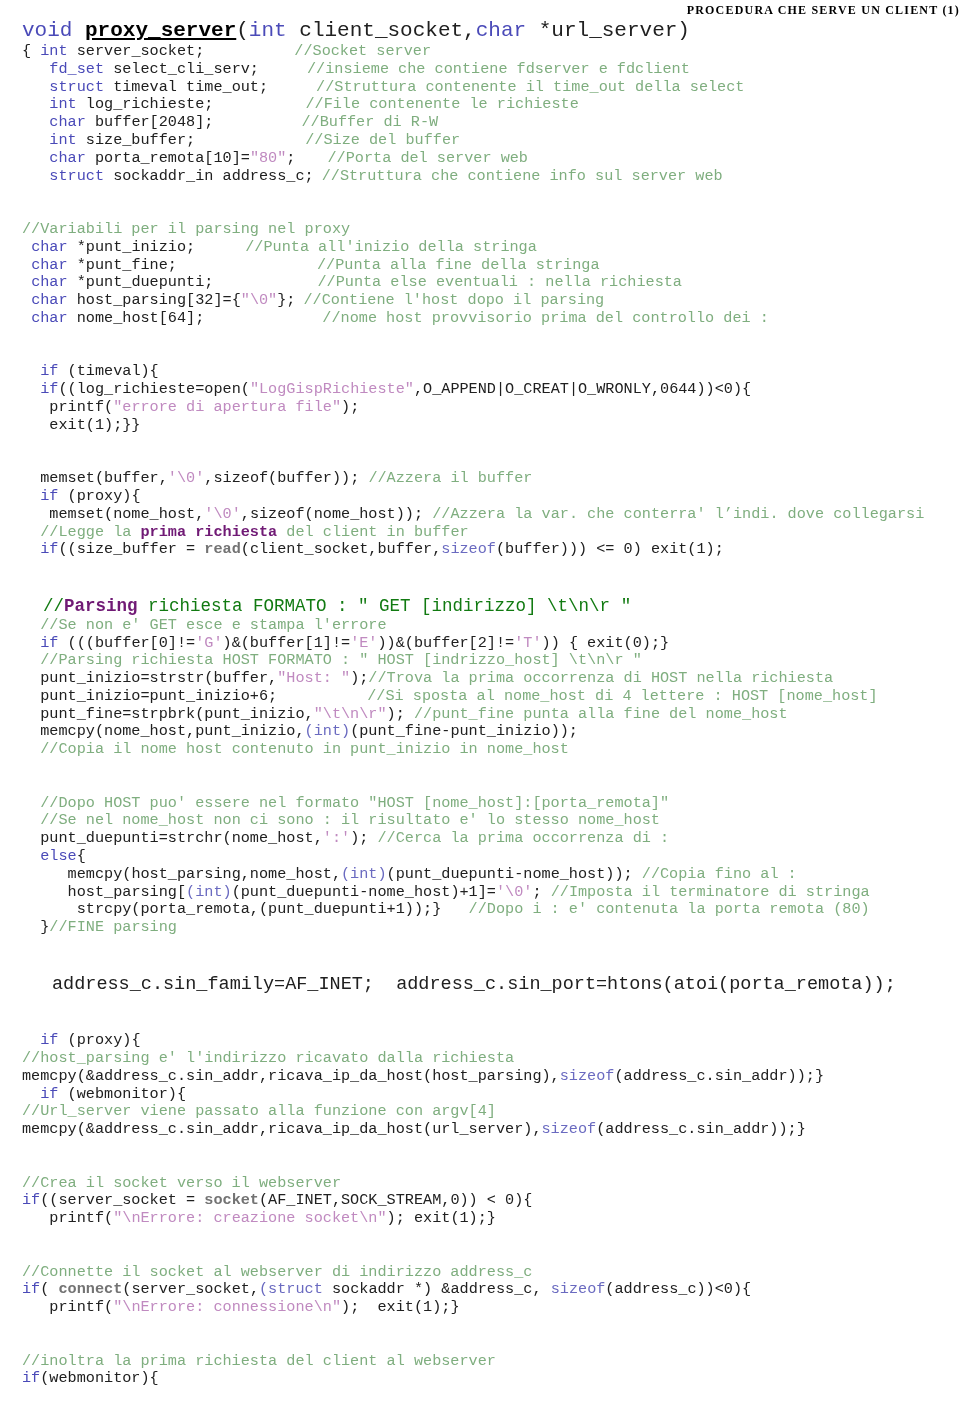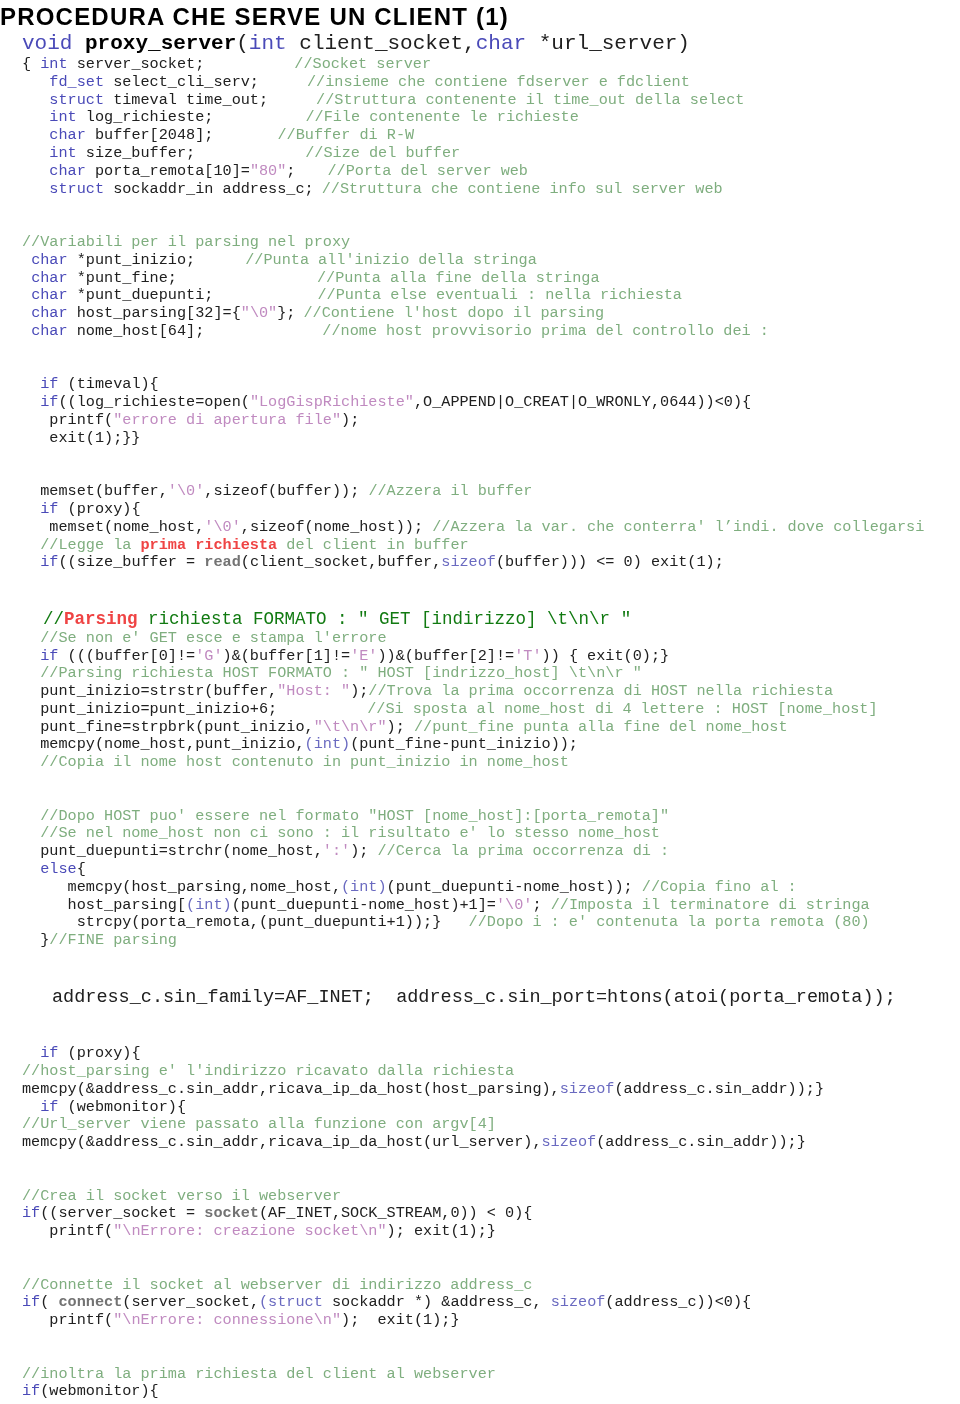--- a/index.html
+++ b/index.html
@@ -15,24 +15,24 @@
     overflow: hidden;
     position: relative;
   }
   .slide {
     width: 960px;
     height: 1404px;
     position: relative;
     box-sizing: border-box;
   }
   .slide-title {
-    text-align: left;
-    font-family: Liberation Sans, sans-serif;
+    text-align: right;
+    font-family: Liberation Serif, serif;
     font-weight: bold;
-    font-size: 24px;
+    font-size: 12px;
     letter-spacing: 1.2px;
     color: #000000;
     padding-top: 3px;
     padding-bottom: 0px;
     white-space: pre;
   }
   .code-area {
     padding: 0 0 0 22px;
     font-size: 15.2px;
     line-height: 17.8px;
@@ -44,30 +44,30 @@
   }
   .blank {
     height: 17.8px;
     white-space: pre;
   }
   
   .kw      { color: #4a4ab8; }
   .kw2     { color: #6a6ac0; }
   .cmt     { color: #7fae7f; }
   .cmt-d   { color: #117a11; }
-  .cmt-db  { color: #ef4444; font-weight: bold; margin-top: 32px; }
+  .cmt-db  { color: #701a75; font-weight: bold; margin-top: 32px; }
   .str     { color: #c08ac0; }
   .plain   { color: #202020; }
   .bold    { font-weight: bold; color: #737373; }
   .sig {
     font-size: 21px;
     line-height: 25px;
     white-space: pre;
   }
-  .sig .fname { font-weight: bold; color: #000000; }
+  .sig .fname { font-weight: bold; color: #000000; text-decoration: underline; }
   .big {
     font-size: 18.5px;
     line-height: 24px;
     white-space: pre;
   }
   .sec { margin: 0; padding: 0; }
 </style>
 </head>
 <body>
 
@@ -77,21 +77,21 @@
 
   <div class="code-area">
 
     <div class="sig"><span class="kw">void </span><span class="fname">proxy_server</span><span class="plain">(</span><span class="kw">int</span><span class="plain"> client_socket,</span><span class="kw">char</span><span class="plain"> *url_server)</span></div>
 
     <div class="sec">
       <div class="code-line"><span class="plain">{ </span><span class="kw">int</span><span class="plain"> server_socket;</span><span style="display:inline-block;width:0"></span><span class="cmt" style="margin-left:90px">//Socket server</span></div>
       <div class="code-line"><span class="plain">   </span><span class="kw">fd_set</span><span class="plain"> select_cli_serv;</span><span class="cmt" style="margin-left:48px">//insieme che contiene fdserver e fdclient</span></div>
       <div class="code-line"><span class="plain">   </span><span class="kw">struct</span><span class="plain"> timeval time_out;</span><span class="cmt" style="margin-left:48px">//Struttura contenente il time_out della select</span></div>
       <div class="code-line"><span class="plain">   </span><span class="kw">int</span><span class="plain"> log_richieste;</span><span class="cmt" style="margin-left:92px">//File contenente le richieste</span></div>
-      <div class="code-line"><span class="plain">   </span><span class="kw">char</span><span class="plain"> buffer[2048];</span><span class="cmt" style="margin-left:64px">//Buffer di R-W</span></div>
+      <div class="code-line"><span class="plain">   </span><span class="kw">char</span><span class="plain"> buffer[2048];</span><span class="cmt" style="margin-left:88px">//Buffer di R-W</span></div>
       <div class="code-line"><span class="plain">   </span><span class="kw">int</span><span class="plain"> size_buffer;</span><span class="cmt" style="margin-left:110px">//Size del buffer</span></div>
       <div class="code-line"><span class="plain">   </span><span class="kw">char</span><span class="plain"> porta_remota[10]=</span><span class="str">"80"</span><span class="plain">;</span><span class="cmt" style="margin-left:32px">//Porta del server web</span></div>
       <div class="code-line"><span class="plain">   </span><span class="kw">struct</span><span class="plain"> sockaddr_in address_c;</span><span class="cmt" style="margin-left:8px">//Struttura che contiene info sul server web</span></div>
     </div>
 
     <div class="blank"> </div>
     <div class="blank"> </div>
 
     <div class="sec">
       <div class="code-line"><span class="cmt">//Variabili per il parsing nel proxy</span></div>

